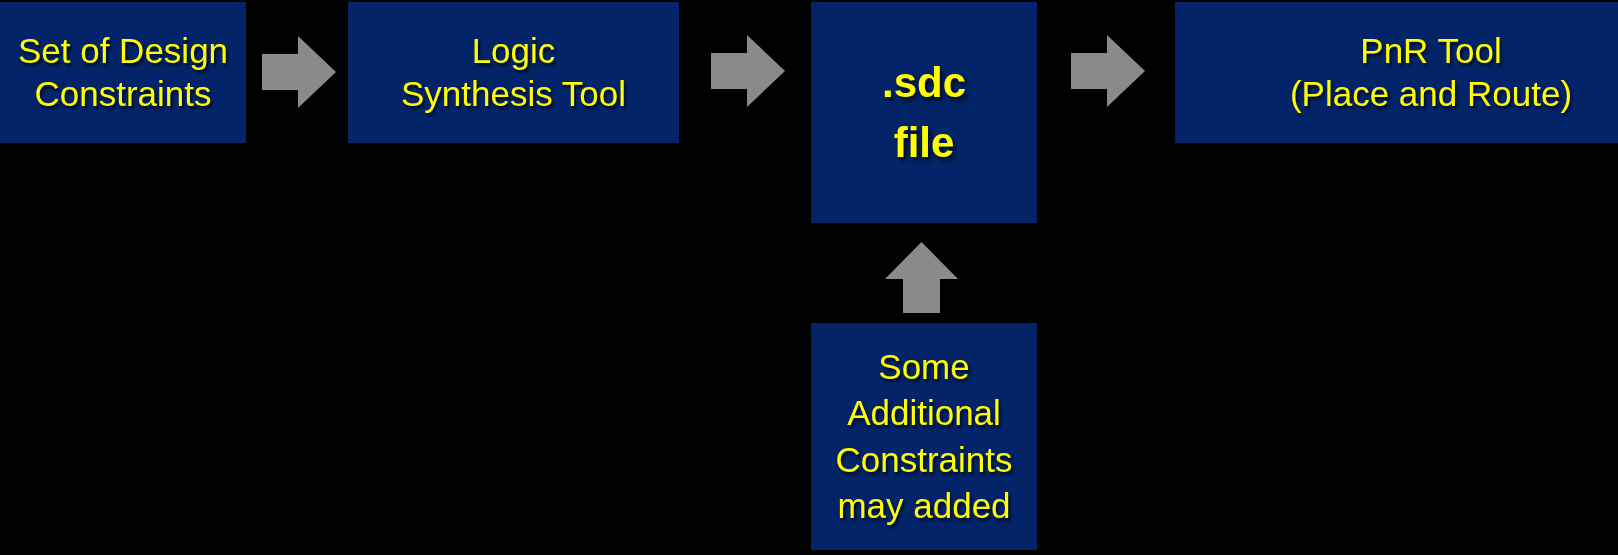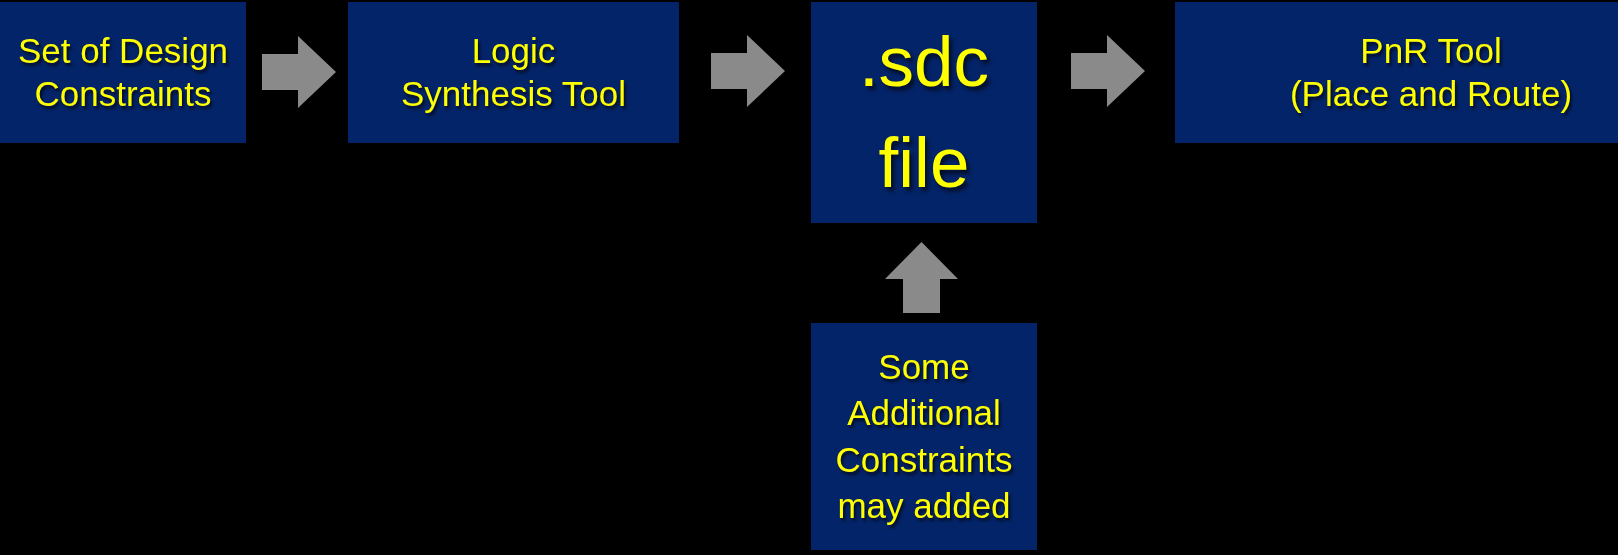--- a/index.html
+++ b/index.html
@@ -29,22 +29,22 @@
   }
   .node-label {
     color: var(--text);
     font-size: 35px;
     line-height: 1.22;
     white-space: pre-line;
     text-shadow: 2px 3px 3px rgba(0,0,0,0.65);
   }
   .node-label.lines-4 { line-height: 1.32; }
   .node-label.big {
-    font-size: 71px;
-    font-weight: normal;
+    font-size: 42px;
+    font-weight: bold;
     line-height: 1.42;
     text-shadow: 3px 4px 4px rgba(0,0,0,0.65);
   }
   
   .n-design   { left: 0px;    top: 2px;   width: 246px; height: 141px; }
   .n-logic    { left: 348px;  top: 2px;   width: 331px; height: 141px; }
   .n-sdc      { left: 811px;  top: 2px;   width: 226px; height: 221px; }
   .n-pnr      { left: 1175px; top: 2px;   width: 512px; height: 141px; }
   .n-extra    { left: 811px;  top: 323px; width: 226px; height: 227px; }
 

